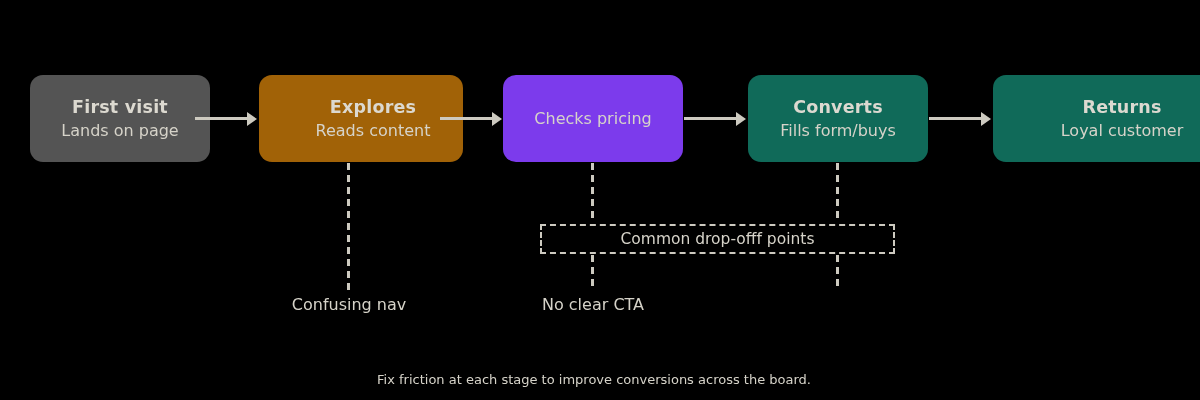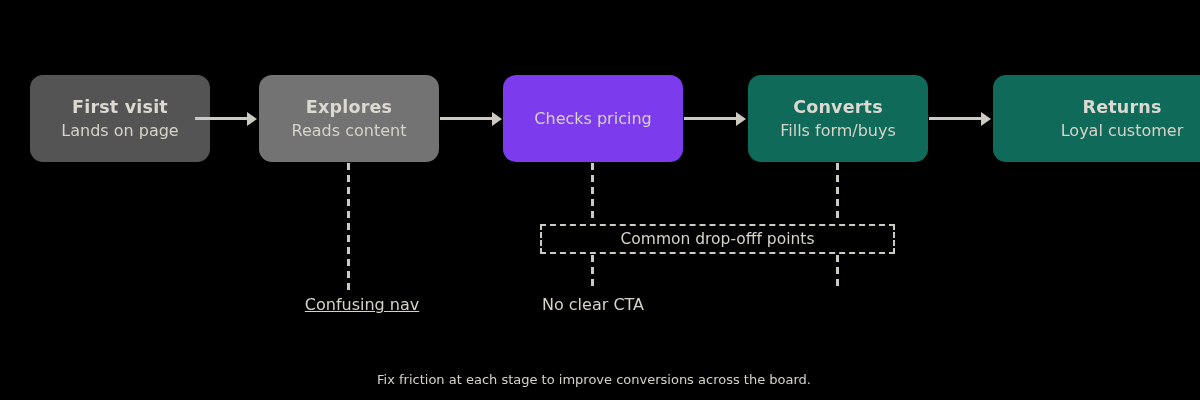--- a/index.html
+++ b/index.html
@@ -100,21 +100,21 @@
 
   
   .drop-label {
     position: absolute;
     top: 295px;
     transform: translateX(-50%);
     font-size: 16px;
     color: var(--text, #D6D3C9);
     white-space: nowrap;
   }
-  .dl-0 { left: 362px; text-decoration: underline; }
+  .dl-0 { left: 349px; }
   .dl-1 { left: 593px; }
   .dl-2 { left: 838px; }
 
   
   .caption {
     position: absolute;
     left: 0;
     top: 372px;
     width: 1188px;
     text-align: center;
@@ -125,21 +125,21 @@
 </head>
 <body>
 
 <div class="canvas">
 
   <div class="stage pos-0" style="background: rgb(84, 84, 84);">
     <div class="stage-title">First visit</div>
     <div class="stage-subtitle">Lands on page</div>
   </div>
 
-  <div class="stage pos-1" style="background: #737373;">
+  <div class="stage pos-1" style="background: #a16207; padding-left: 24px;">
     <div class="stage-title">Explores</div>
     <div class="stage-subtitle">Reads content</div>
   </div>
 
   <div class="stage pos-2" style="background: rgb(124, 59, 236);">
     <div class="stage-subtitle">Checks pricing</div>
   </div>
 
   <div class="stage pos-3" style="background: rgb(16, 106, 89);">
     <div class="stage-title">Converts</div>

